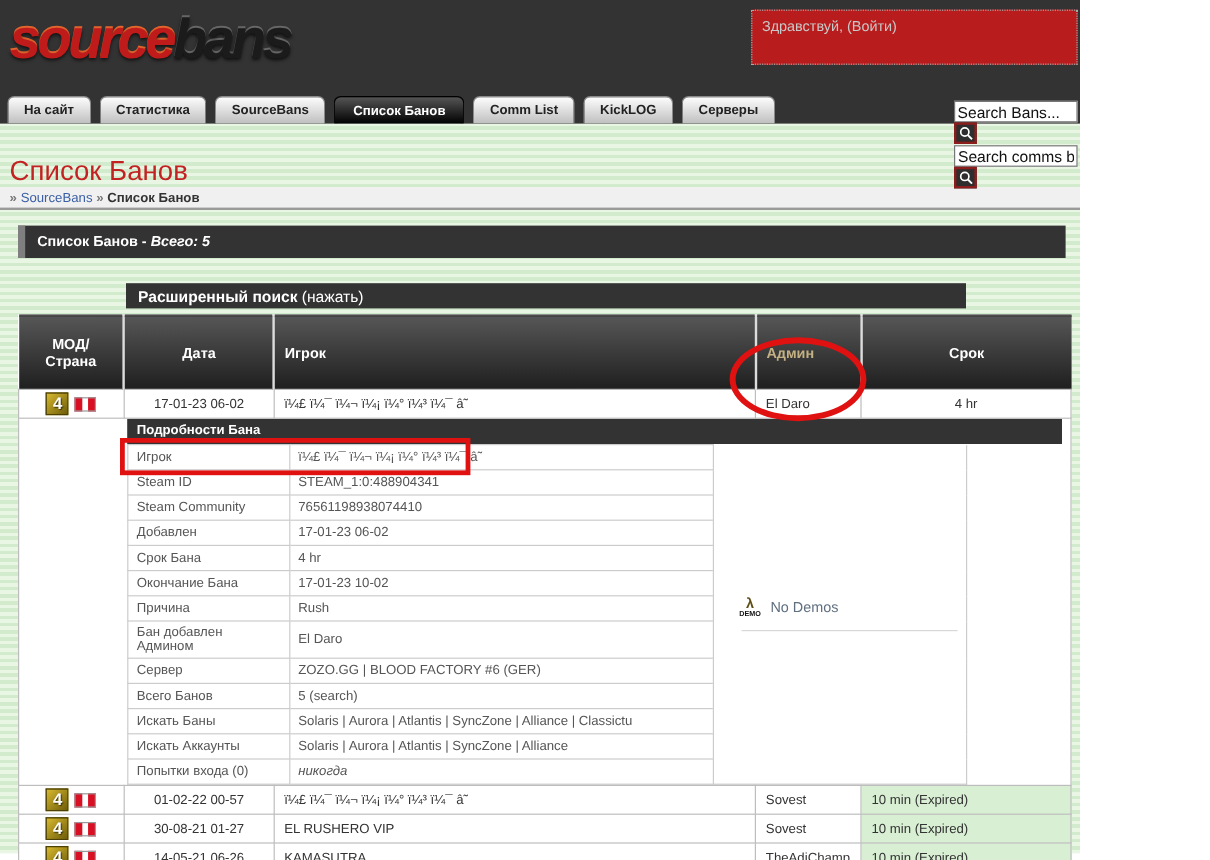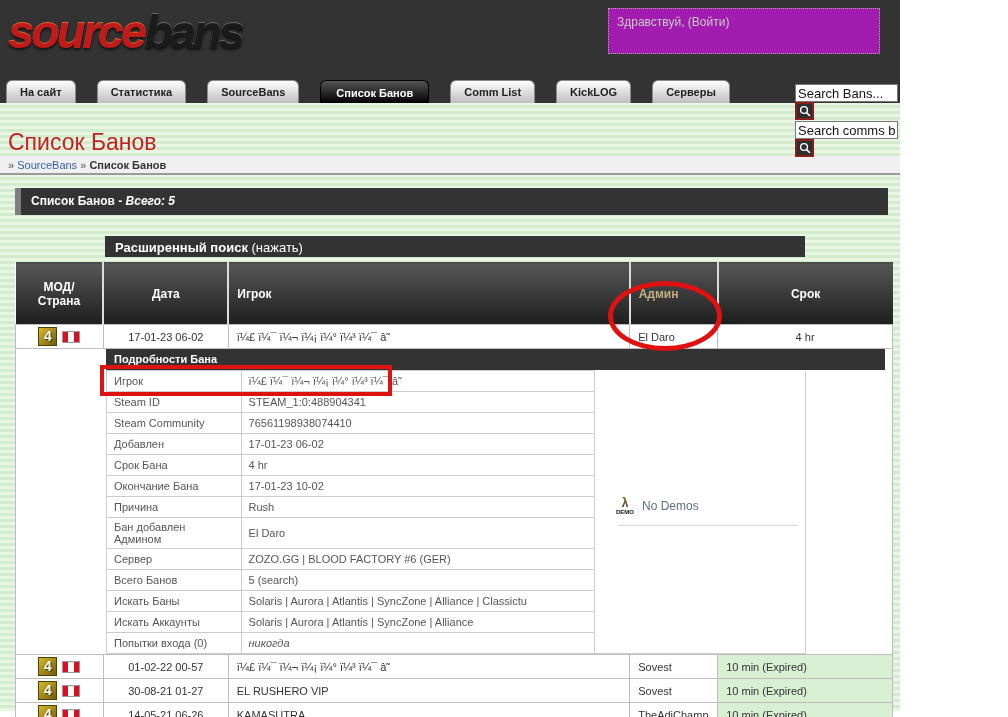--- a/index.html
+++ b/index.html
@@ -12,25 +12,25 @@
     position: relative; width: 900px; height: 711px;
     background: repeating-linear-gradient(180deg,
       #e9f6e3 0px, #e9f6e3 3px, #d3ebcd 3px, #d3ebcd 6px);
   }
   
   .top-header { position: relative; width: 900px; height: 103px; background: #333333; }
   .logo { position: absolute; top: 2px; left: 8px; font-size: 47px; font-weight: bold;
           font-style: italic; letter-spacing: -3px; line-height: 60px; }
   .logo .l1 { color: #c01b1b; text-shadow: 0 2px 3px rgba(0,0,0,.65), 0 -1px 0 #e8672f; }
   .logo .l2 { color: #1b1b1b; text-shadow: 0 2px 3px rgba(0,0,0,.7), 0 -1px 0 #6a6a6a; }
-  .greeting { position: absolute; top: 8px; right: 20px; width: 272px; height: 46px;
-              border: 1px dotted #a9a9a9; background: #a21caf; color: #c9c9c9;
+  .greeting { position: absolute; top: 8px; right: 2px; width: 272px; height: 46px;
+              border: 1px dotted #a9a9a9; background: #b91c1c; color: #c9c9c9;
               font-size: 12px; padding: 6px 8px; }
   .greeting a { color: #c9c9c9; text-decoration: none; }
-  .tabbar { position: absolute; bottom: 0; left: 6px; display: flex; gap: 21px; }
+  .tabbar { position: absolute; bottom: 0; left: 6px; display: flex; gap: 7px; }
   .tab { display: inline-block; padding: 5px 13px 4px; font-size: 11px; font-weight: bold;
          color: #222; background: linear-gradient(#fdfdfd, #bfbfbf);
          border: 1px solid #8a8a8a; border-bottom: none; border-radius: 6px 6px 0 0;
          cursor: pointer; white-space: nowrap; }
   .tab.active { background: linear-gradient(#555, #000); color: #fff; border-color: #000;
                 padding: 6px 15px 4px; }
   .search-stack { position: absolute; top: 84px; right: 2px; z-index: 6; }
   .search-row { display: flex; margin-bottom: 1px; flex-direction: column; }
   .search-row input { width: 103px; height: 18px; font-size: 13px; border: 1px solid #777;
                       padding: 0 2px; font-family: "Liberation Sans", sans-serif; color: #111; }

